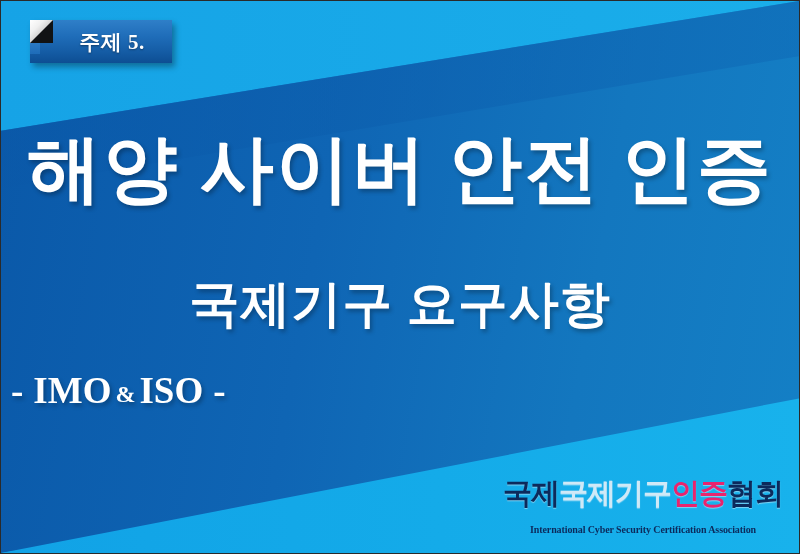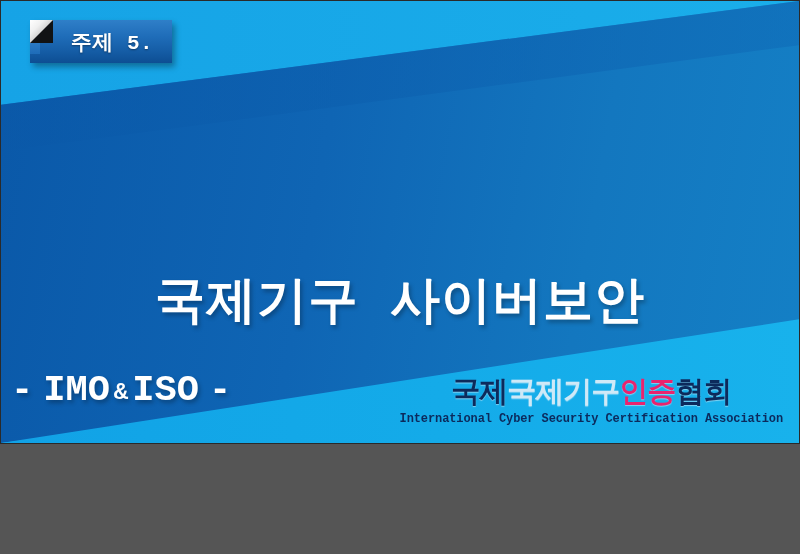--- a/index.html
+++ b/index.html
@@ -3,24 +3,24 @@
 <meta charset="utf-8">
 <style>
   html, body {
     margin: 0;
     padding: 0;
     background: #555;
   }
   #slide {
     position: relative;
     width: 800px;
-    height: 444px;
+    height: 554px;
     overflow: hidden;
     background: #0f94dd;
-    font-family: Liberation Mono, monospace;
+    font-family: Liberation Serif, serif;
     box-sizing: border-box;
     border: 1px solid #2a2a2a;
   }
 
   
   .bg-base {
     position: absolute;
     inset: 0;
     background: linear-gradient(95deg, #17a6e8 0%, #12a0e4 45%, #0f9ade 100%);
   }
@@ -163,27 +163,26 @@
     font-size: 29px;
     font-weight: bold;
     letter-spacing: -1px;
     white-space: nowrap;
     text-shadow: 0 1px 1px rgba(255,255,255,.45);
   }
   .logo-kr .navy { color: #0c2a5c; }
   .logo-kr .sky  { color: #cfe9f7; }
   .logo-kr .pink { color: #e8246e; text-align: center; }
   .logo-en {
-    margin-top: 5px;
-    font-size: 12px;
+    margin-top: 17px;
+    font-size: 10px;
     font-weight: bold;
     color: #0c2a5c;
     letter-spacing: -.1px;
     white-space: nowrap;
-    text-align: right;
   }
 </style>
 </head>
 <body>
 
 <div id="slide">
 
   <div class="bg-base"></div>
   <div class="bg-top-light"></div>
   <div class="bg-mid"></div>
@@ -191,22 +190,23 @@
   <div class="bg-bottom"></div>
 
   <div class="badge-wrap">
     <div class="badge"></div>
     <div class="fold-black"></div>
     <div class="fold-flap"></div>
     <div class="fold-nub"></div>
     <div class="badge-label">주제 5.</div>
   </div>
 
-
-  <div class="title-sub">국제기구  사이버보안</div>
+  <div class="title-main">해양 사이버 안전 인증</div>
+
+  <div class="title-sub">국제기구  요구사항</div>
 
   <div class="title-std">
     <span class="dash">-</span><span>IMO</span><span class="amp">&amp;</span><span>ISO</span><span class="dash">-</span>
   </div>
 
   <div class="logo">
     <div class="logo-kr"><span class="navy">국제</span><span class="sky">국제기구</span><span class="pink">인증</span><span class="navy">협회</span></div>
     <div class="logo-en">International Cyber Security Certification Association</div>
   </div>
 

